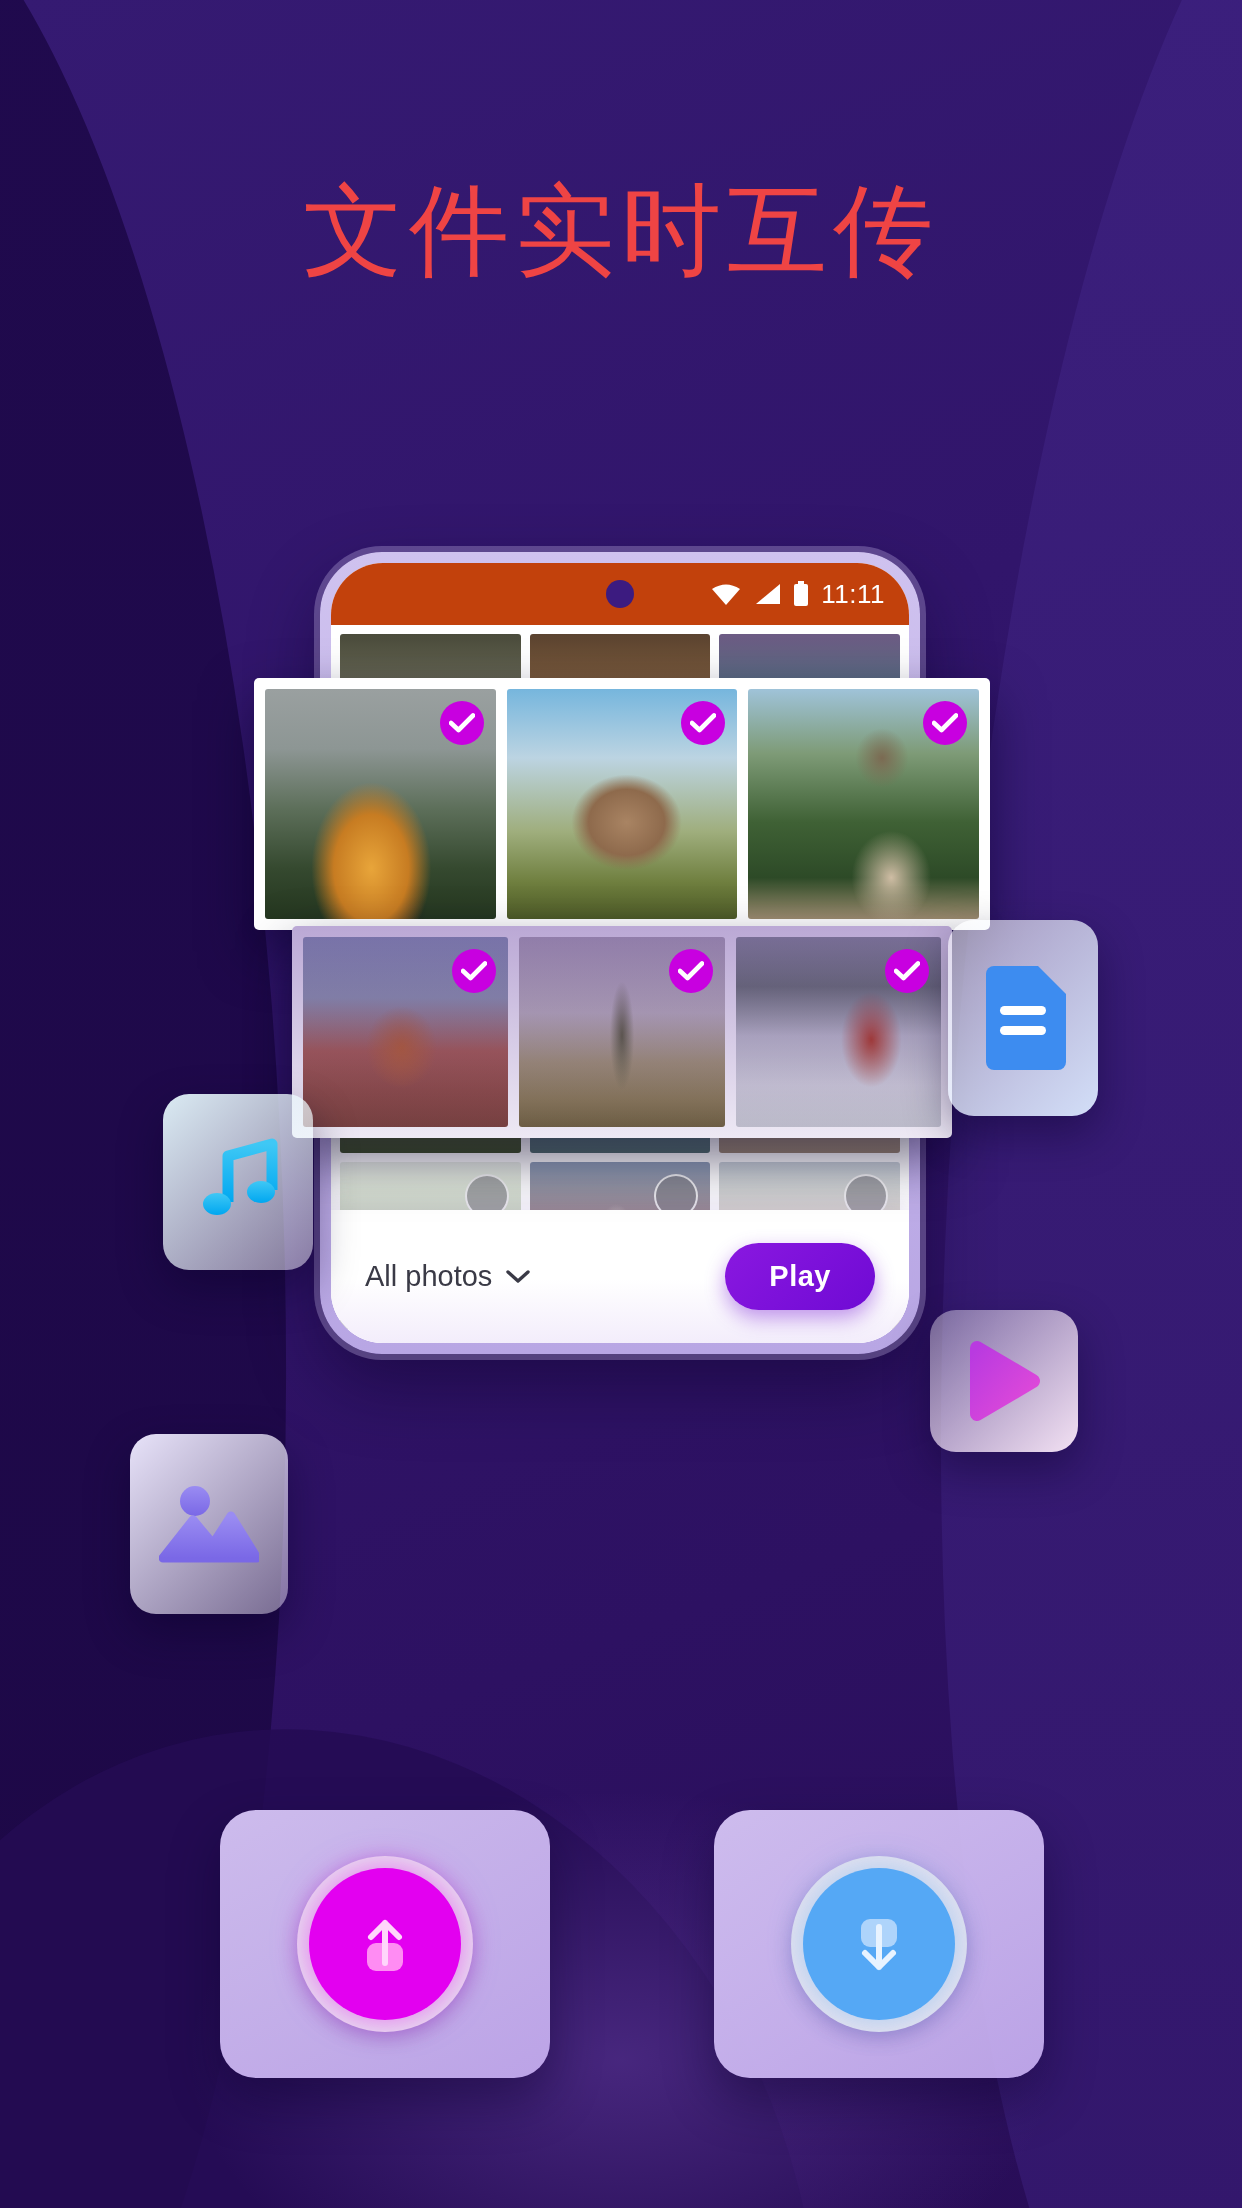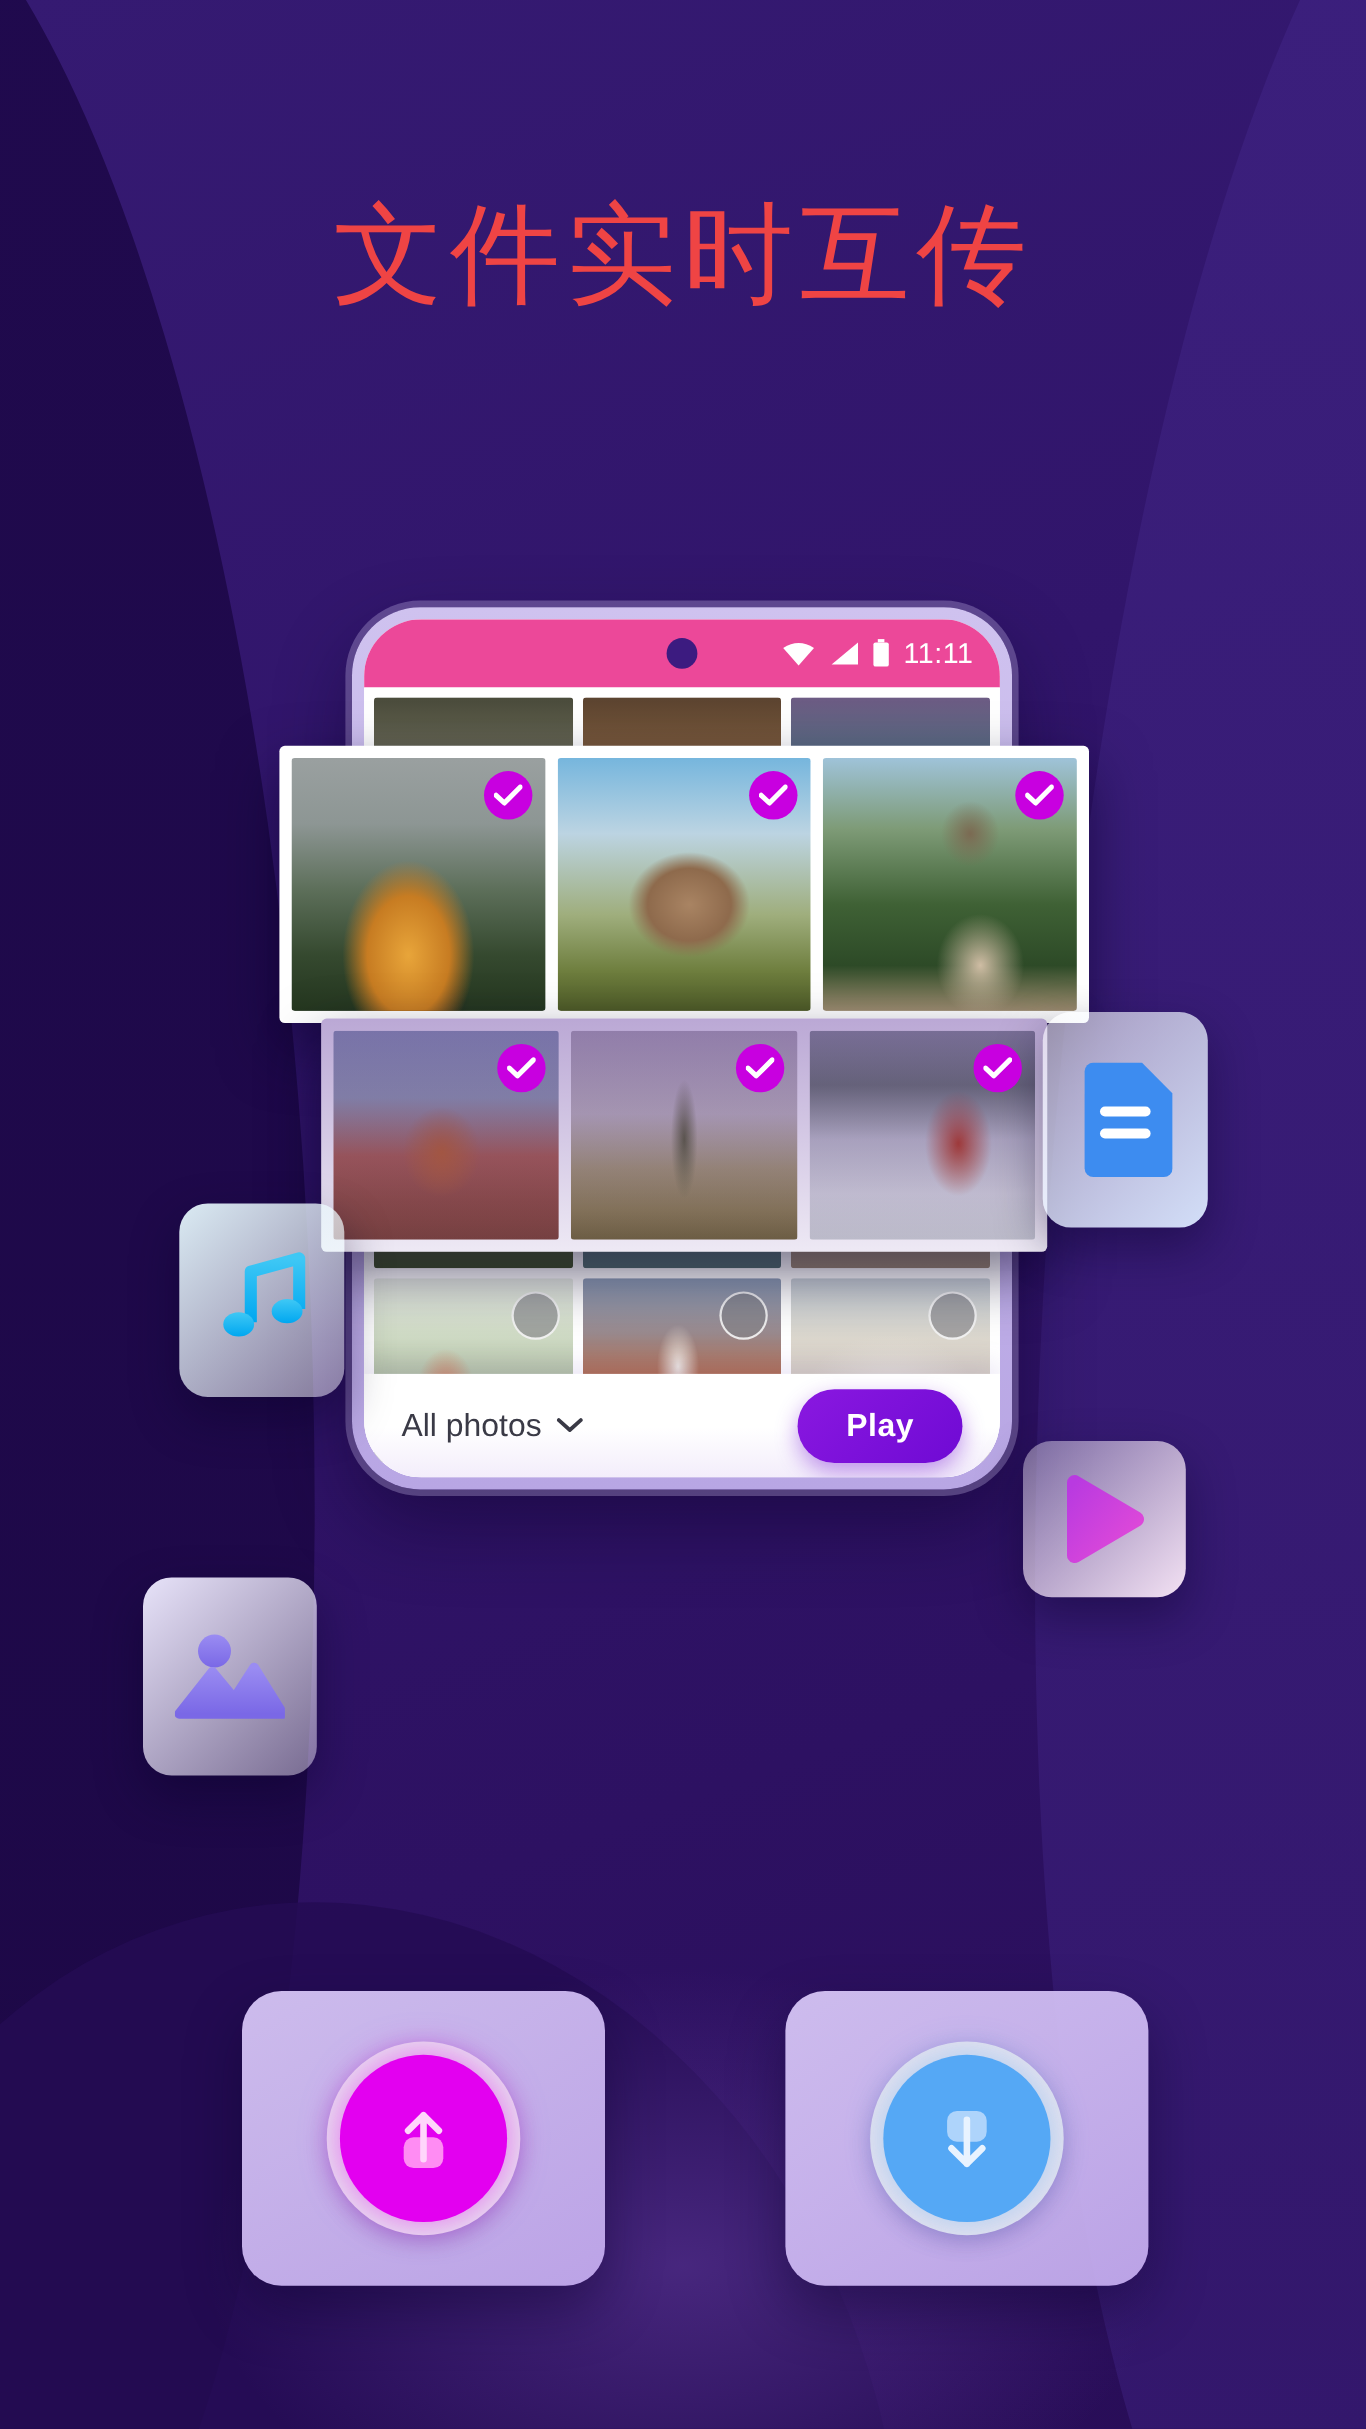--- a/index.html
+++ b/index.html
@@ -52,21 +52,21 @@
     background:linear-gradient(180deg,#cfc2ef,#b8a6e4);
     padding:11px;
     box-shadow:0 0 0 6px rgba(205,192,240,.30), 0 30px 70px rgba(10,0,40,.45);
   }
   #phone .inner{
     width:100%; height:100%; border-radius:52px; overflow:hidden;
     background:#fff; position:relative;
     display:flex; flex-direction:column;
   }
   #statusbar{
-    height:62px; flex:0 0 62px; background:#ec4899;
+    height:62px; flex:0 0 62px; background:#c2410c;
     display:flex; align-items:center; padding:0 24px; position:relative;
   }
   #statusbar .camera{
     position:absolute; left:50%; top:50%; transform:translate(-50%,-50%);
     width:28px; height:28px; border-radius:50%; background:#3c1b80;
   }
   #statusbar .right{ margin-left:auto; display:flex; align-items:center; gap:12px; }
   .sb-ico{ display:block; }
   #statusbar .time{ color:#fff; font-size:26px; letter-spacing:.5px; }
 
@@ -79,21 +79,21 @@
   .badge{
     position:absolute; top:12px; right:12px; width:44px; height:44px; border-radius:50%;
     display:flex; align-items:center; justify-content:center;
   }
   .badge.off{ background:rgba(130,130,135,.62); border:2px solid rgba(255,255,255,.85); }
   .badge.on{ background:#c800e0; }
   .badge.on svg{ display:block; }
 
   
   #bottombar{
-    position:absolute; left:0; right:0; bottom:0; height:94px;
+    position:absolute; left:0; right:0; bottom:0; height:133px;
     background:linear-gradient(180deg,#ffffff 0%,#ffffff 52%,#f3edfb 100%);
     display:flex; align-items:center; padding:0 34px;
     box-shadow:0 -10px 22px rgba(120,90,190,.14);
   }
   #allphotos{ display:flex; align-items:center; gap:14px; color:#3a3a46; font-size:29px; }
   #playbtn{
     margin-left:auto; background:linear-gradient(135deg,#8a18e0,#6f0ad4);
     color:#fff; font-size:29px; font-weight:bold; border:none;
     padding:17px 44px; border-radius:40px; letter-spacing:.5px;
     box-shadow:0 8px 20px rgba(110,10,210,.42);

